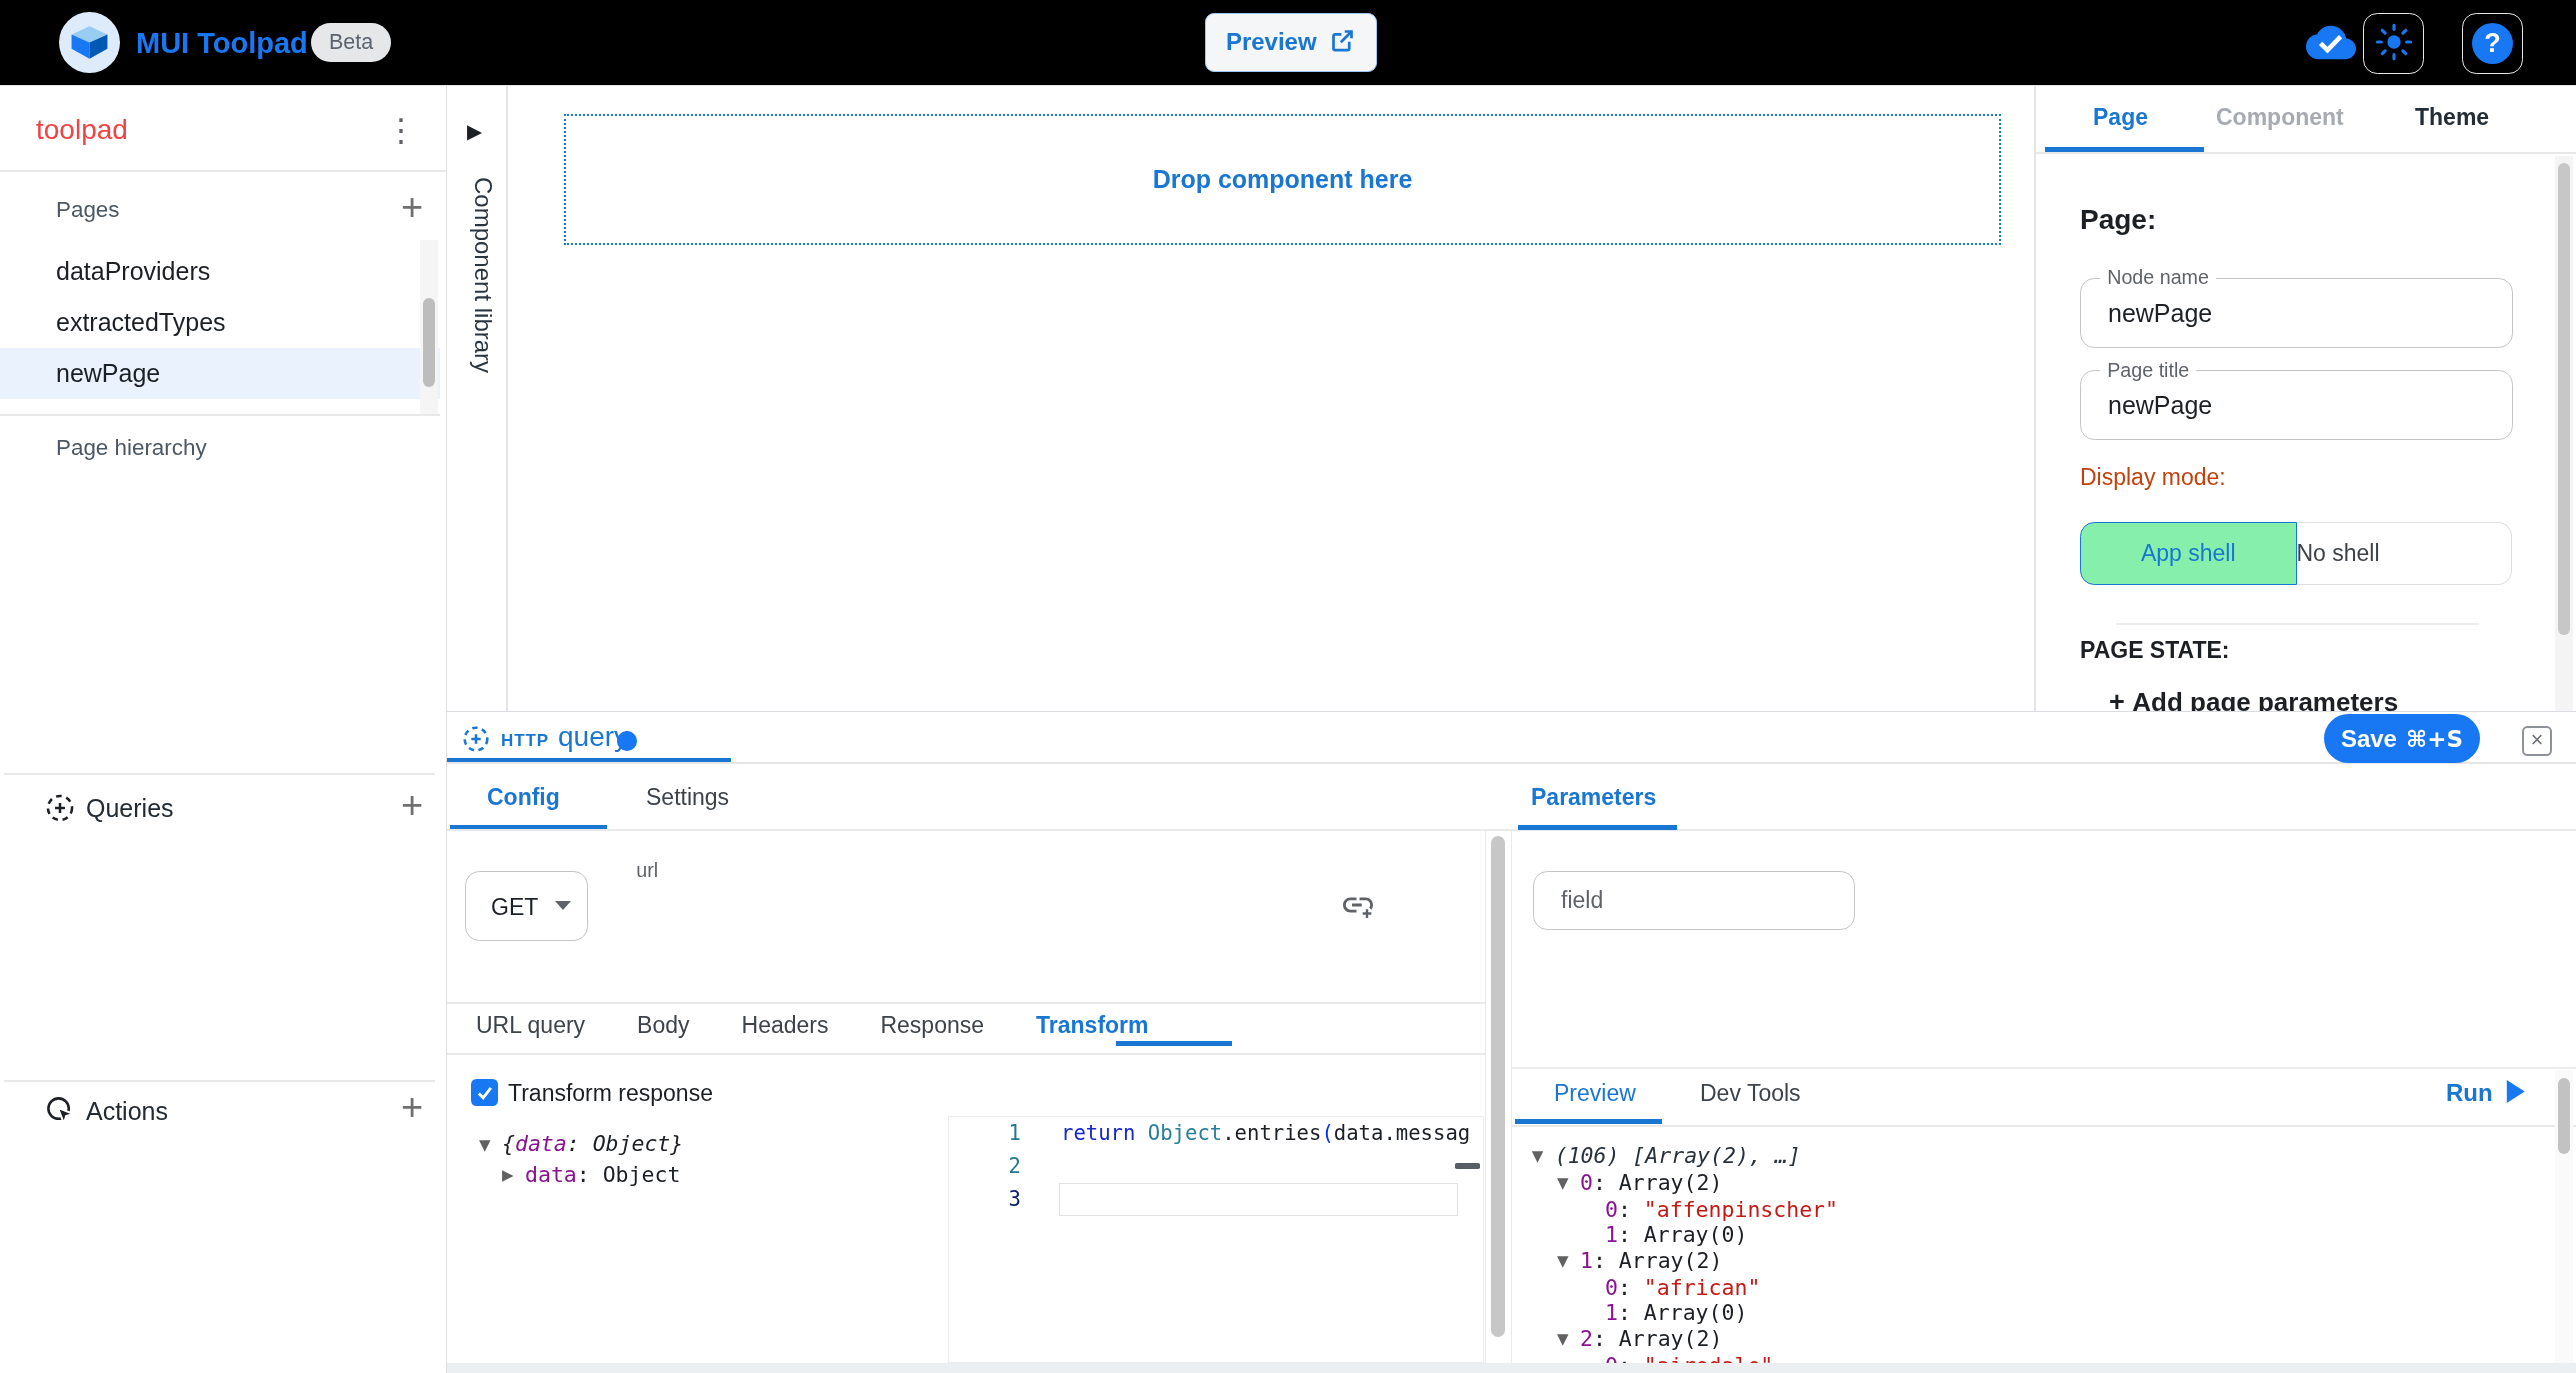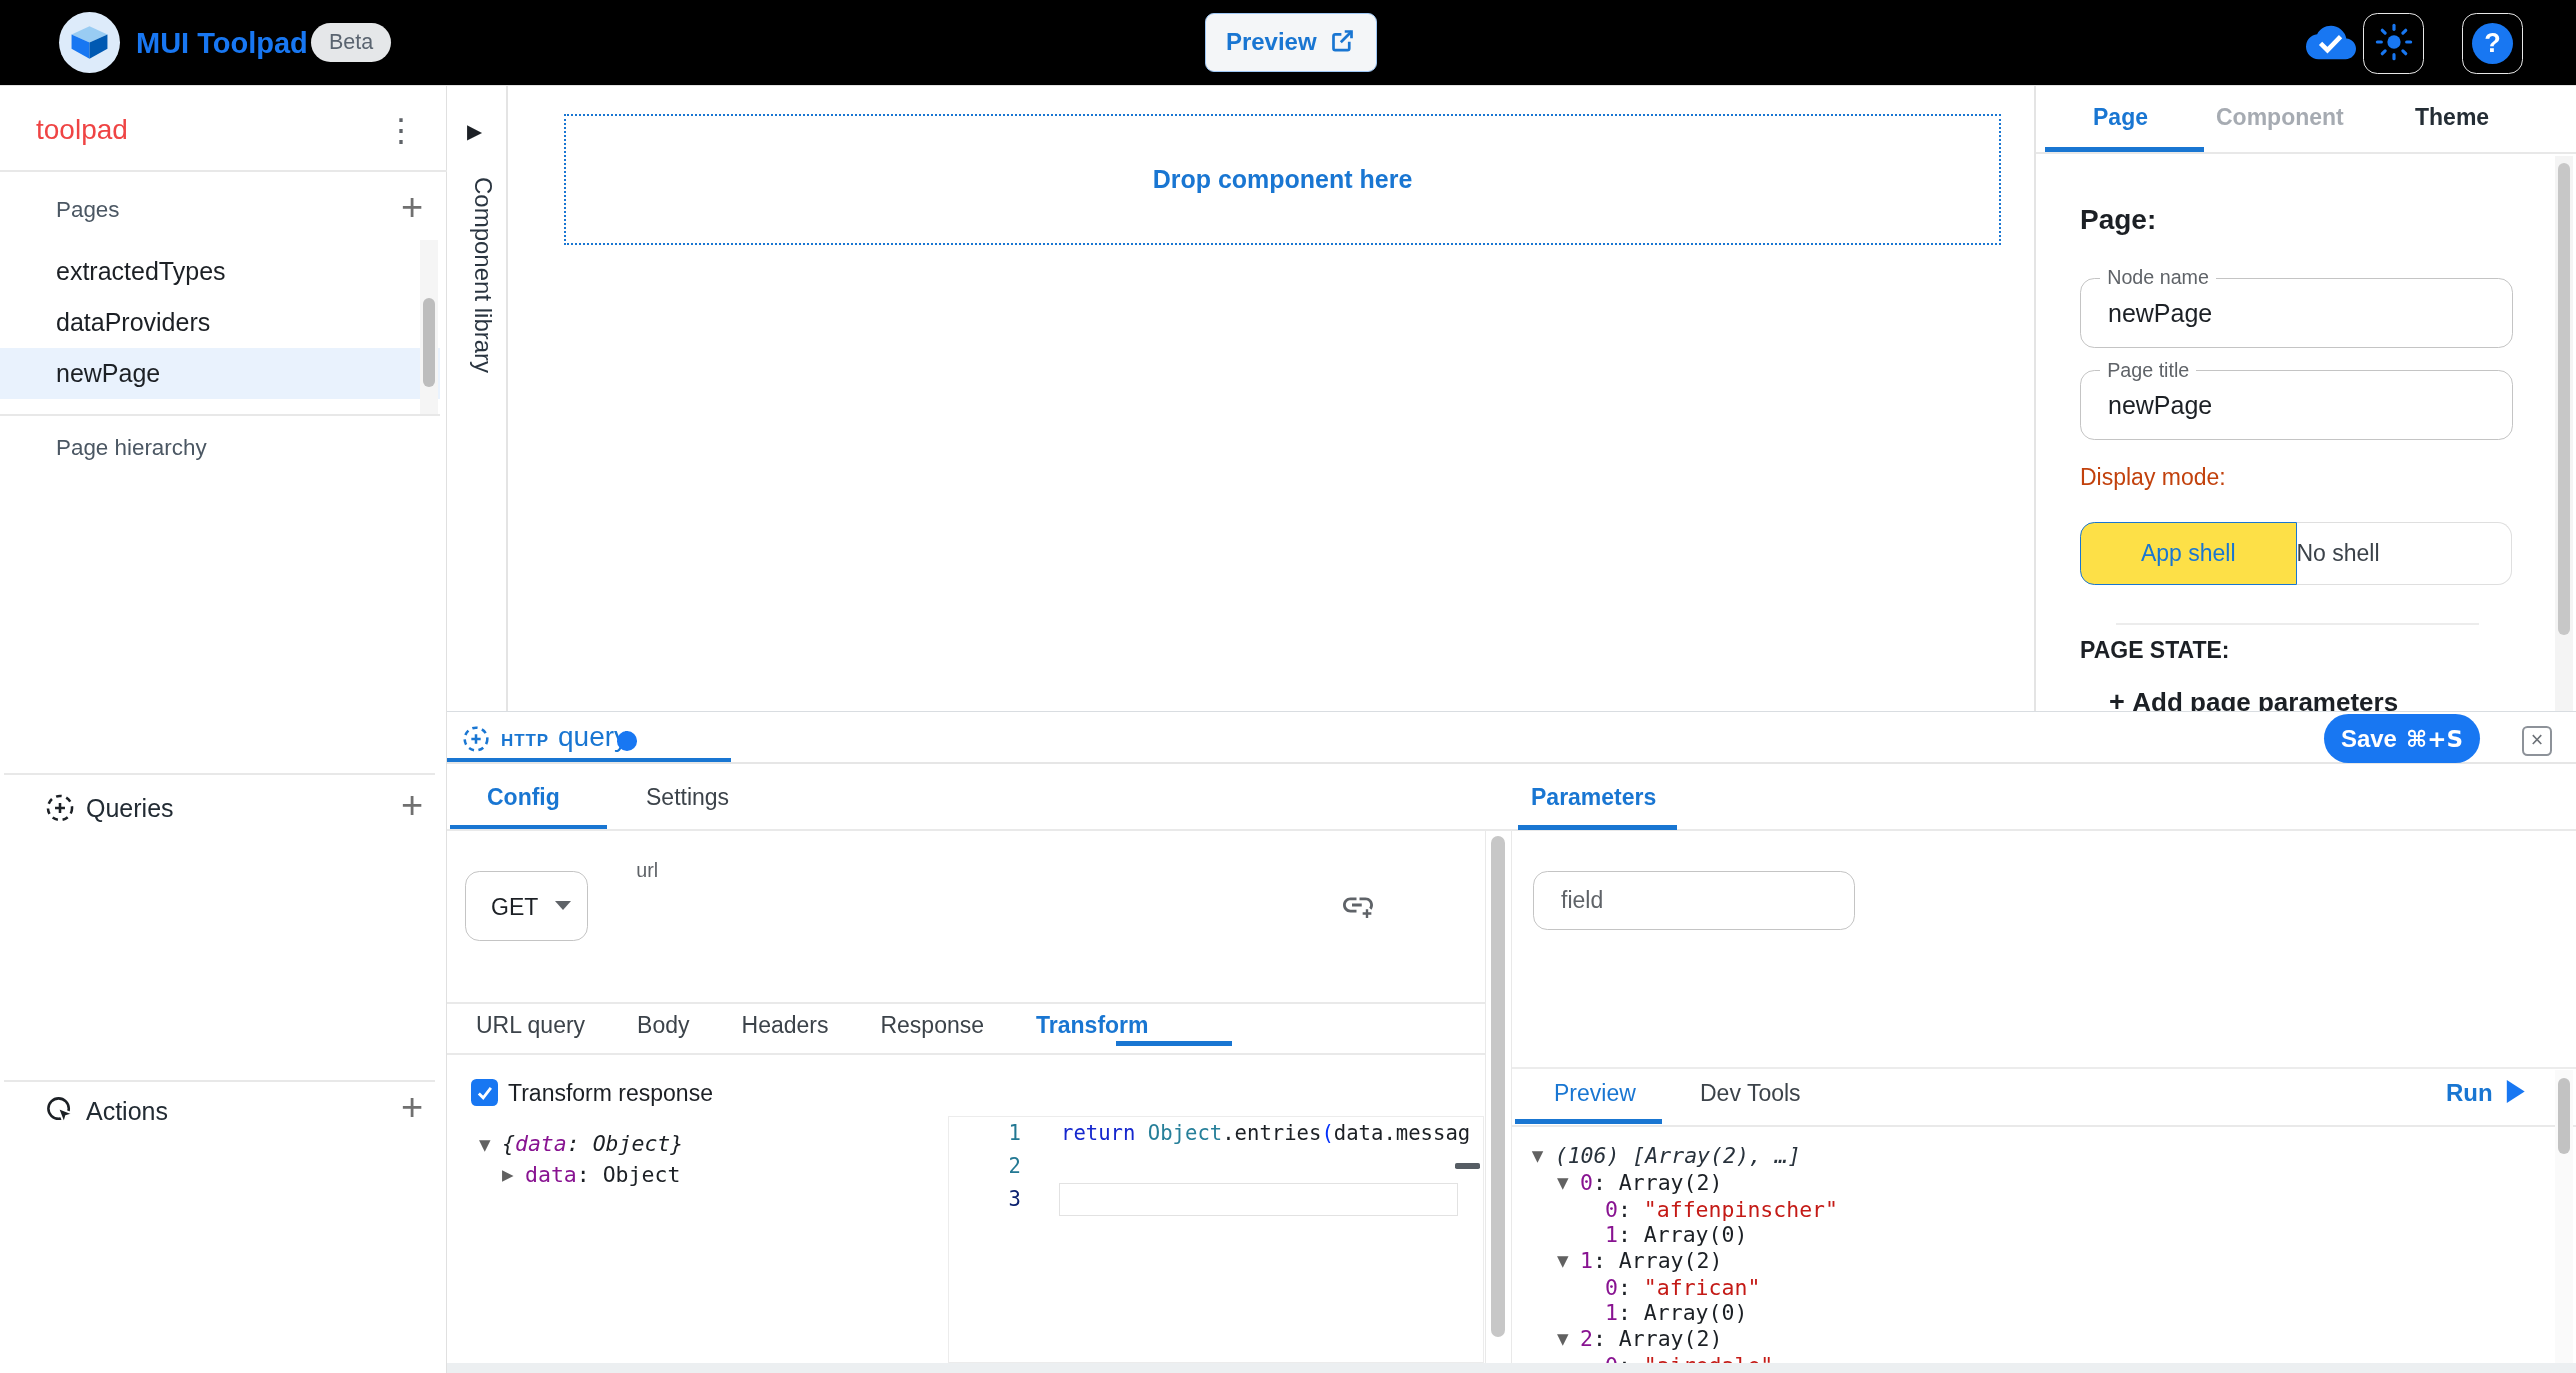--- a/index.html
+++ b/index.html
@@ -90,22 +90,22 @@
   <div class="abs" style="left:0;top:86px;width:447px;height:1288px;background:#fff;border-right:1.8px solid #e0e0e0;box-sizing:border-box;"></div>
 
   <div class="abs" style="left:36px;top:114px;font-size:28px;color:#ef4444;">toolpad</div>
   <div class="abs" style="left:383px;top:109px;width:36px;height:43px;color:#5f6368;font-size:32px;text-align:center;line-height:43px;cursor:pointer;">⋮</div>
   <div class="hline" style="left:0;top:170px;width:447px;"></div>
 
   <div class="abs" style="left:56px;top:197px;font-size:22.4px;color:#4b5763;">Pages</div>
   <div class="plusbtn" style="left:394px;top:191px;">+</div>
 
   <div class="abs" id="pages-list" style="left:0;top:246px;width:440px;">
+      <div class="page-row">dataProviders</div>
       <div class="page-row">extractedTypes</div>
-      <div class="page-row">dataProviders</div>
       <div class="page-row selected">newPage</div>
     </div>
 
   <div class="abs" style="left:420px;top:240px;width:18px;height:174px;background:#f5f5f5;">
     <div style="position:absolute;left:2.7px;top:58px;width:12.5px;height:89px;background:#bdbdbd;border-radius:6.3px;"></div>
   </div>
   <div class="hline" style="left:0;top:414px;width:440px;"></div>
 
   <div class="abs" style="left:56px;top:435px;font-size:22.4px;color:#4b5763;">Page hierarchy</div>
 
@@ -151,21 +151,21 @@
   </div>
   <div class="notch-label" style="left:2100px;top:267px;">Node name</div>
 
   <div class="outfield" style="left:2080px;top:370px;width:433px;height:70px;">
     <input style="position: absolute; left: 25px; top: 0px; width: 376px; height: 66px; font-size: 25px; color: rgb(28, 32, 37);" value="newPage">
   </div>
   <div class="notch-label" style="left:2100px;top:360px;">Page title</div>
 
   <div class="abs" style="left:2080px;top:464px;font-size:23px;color:#c2410c;">Display mode:</div>
   <div class="abs" style="left:2080px;top:522px;width:432px;height:63px;display:flex;">
-    <div style="flex:1;border:1.8px solid #1976d2;border-radius:14.3px 0 0 14.3px;background:#fde047;display:flex;align-items:center;justify-content:center;box-sizing:border-box;cursor:pointer;z-index:1;">
+    <div style="flex:1;border:1.8px solid #1976d2;border-radius:14.3px 0 0 14.3px;background:#86efac;display:flex;align-items:center;justify-content:center;box-sizing:border-box;cursor:pointer;z-index:1;">
       <span style="color:#1976d2;font-size:23px;font-weight:500;">App shell</span>
     </div>
     <div style="flex:1;border:1.8px solid #dfdfdf;border-left:none;border-radius:0 14.3px 14.3px 0;display:flex;align-items:center;justify-content:flex-start;box-sizing:border-box;cursor:pointer;">
       <span style="color:#3c434a;font-size:23px;">No shell</span>
     </div>
   </div>
 
   <div class="hline" style="left:2116px;top:623px;width:363px;background:#ececec;"></div>
   <div class="abs" style="left:2080px;top:637px;font-size:23px;font-weight:700;color:#1c2025;">PAGE STATE:</div>
 

